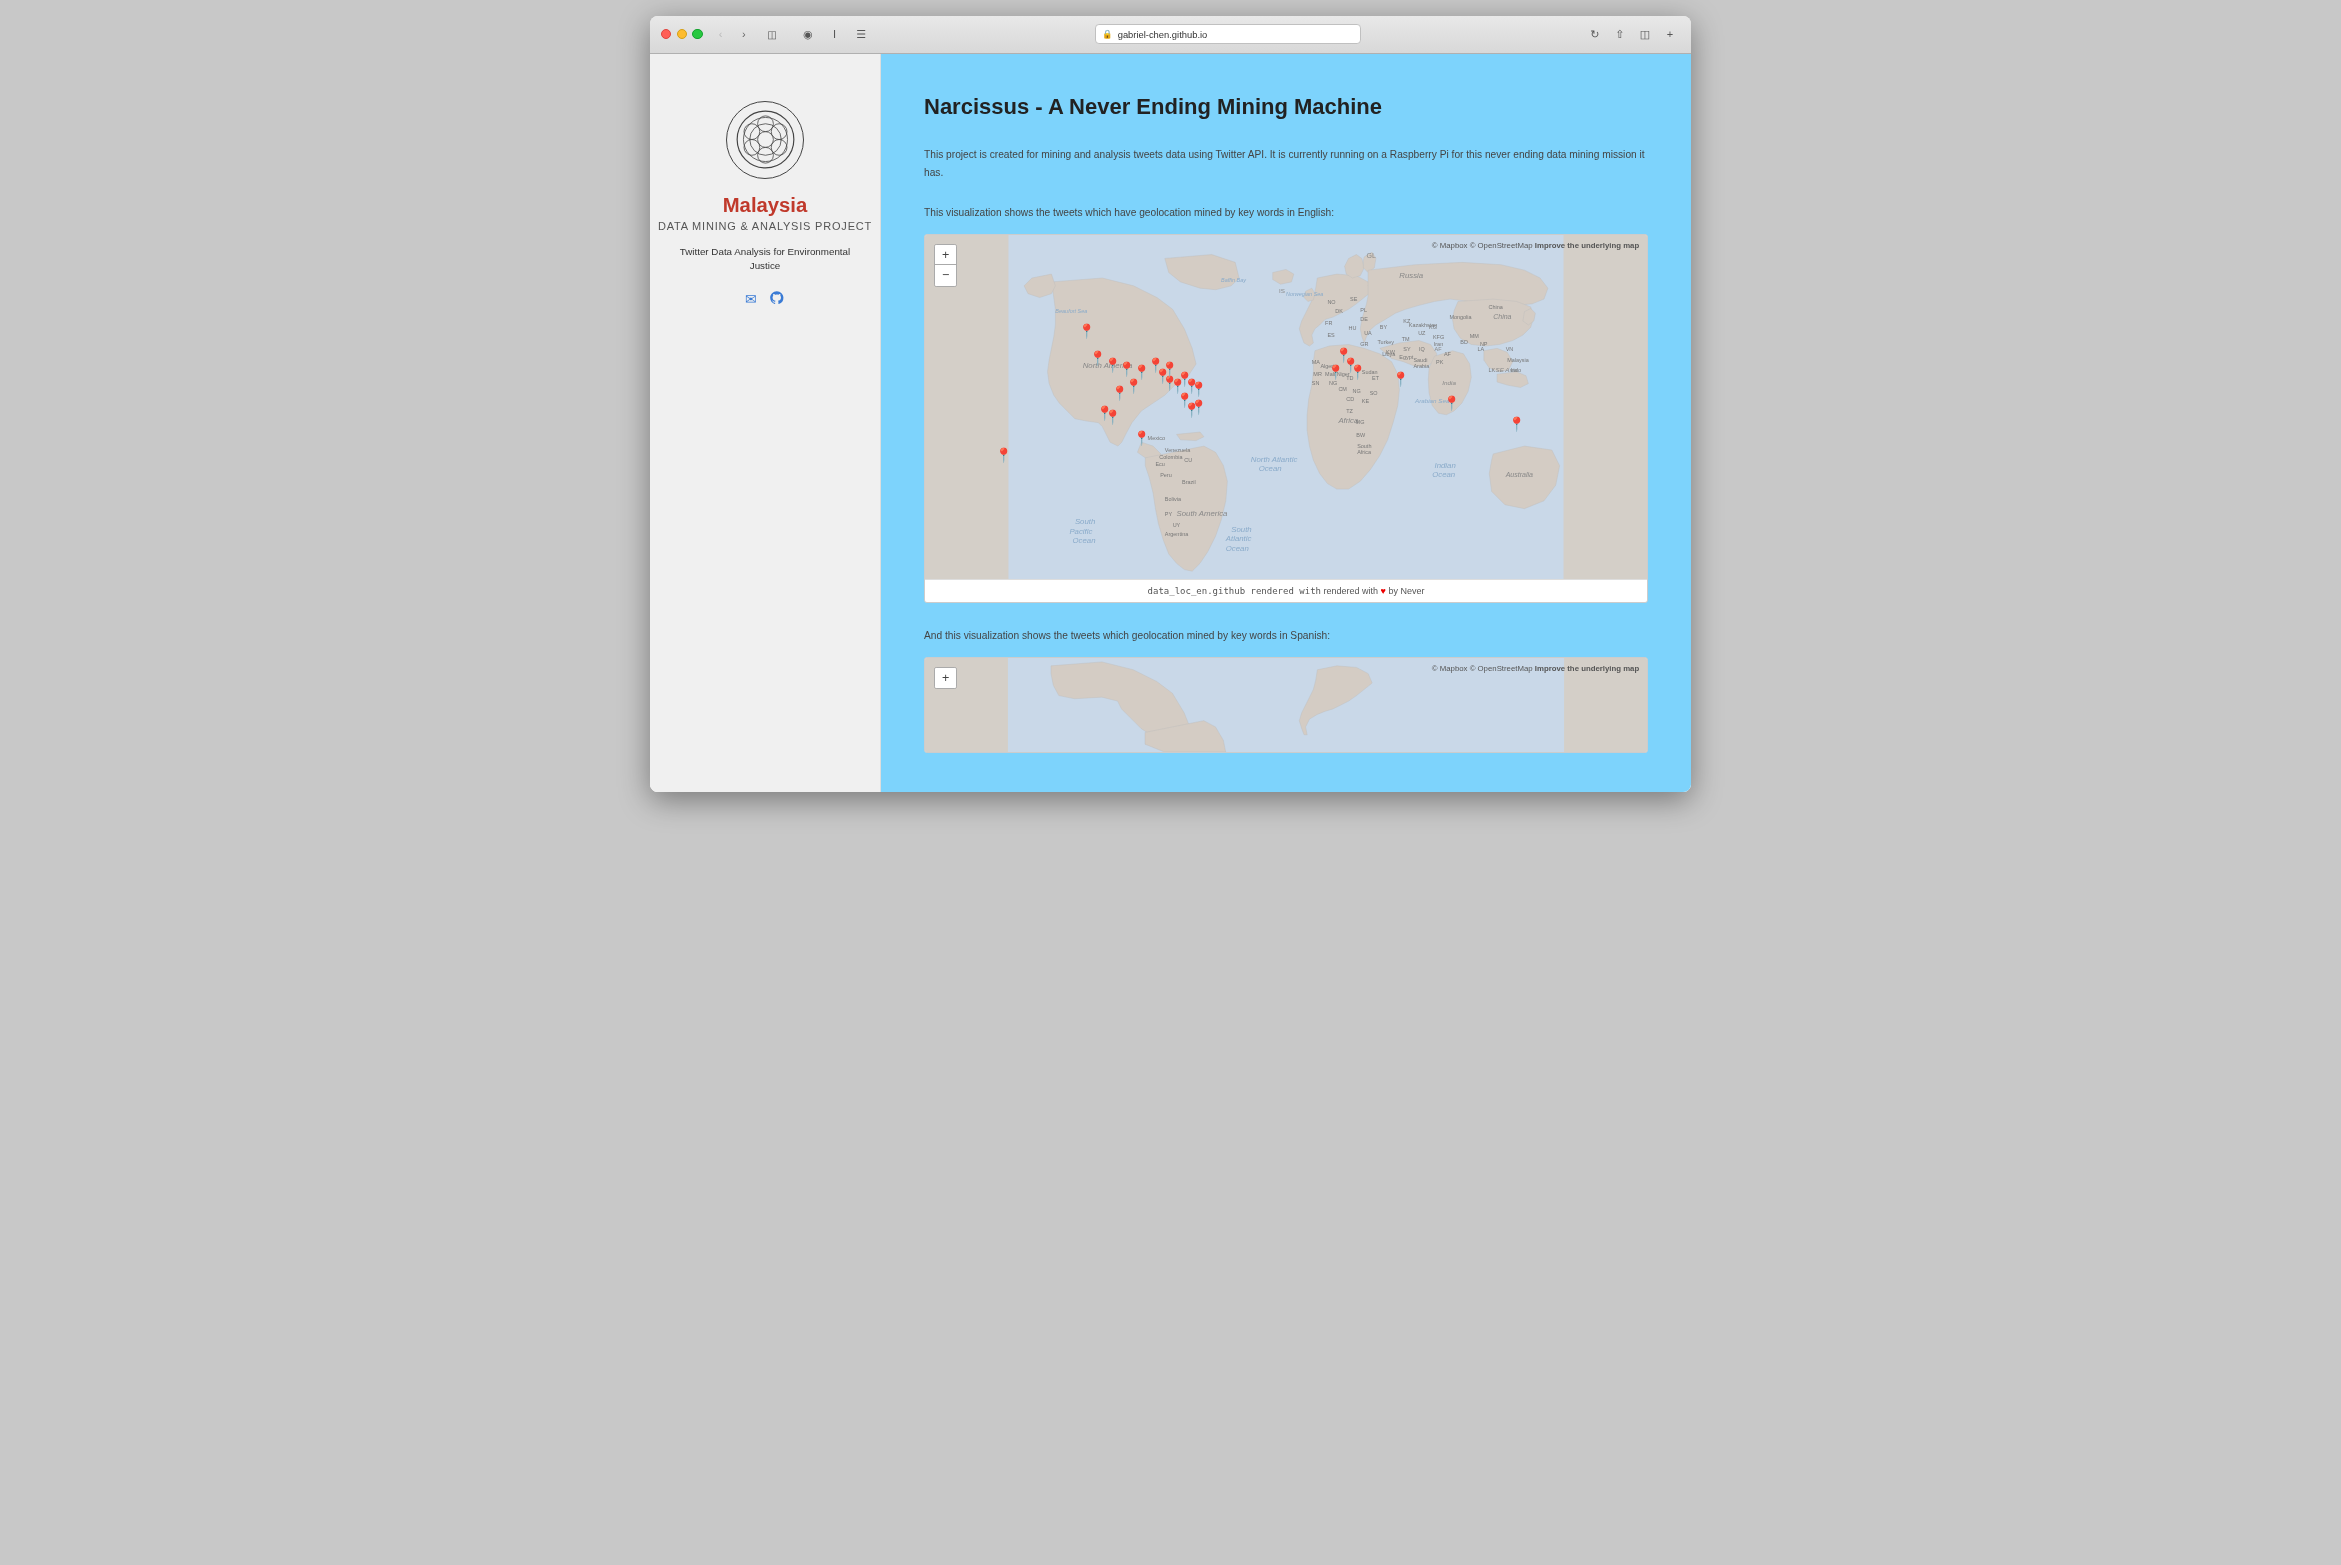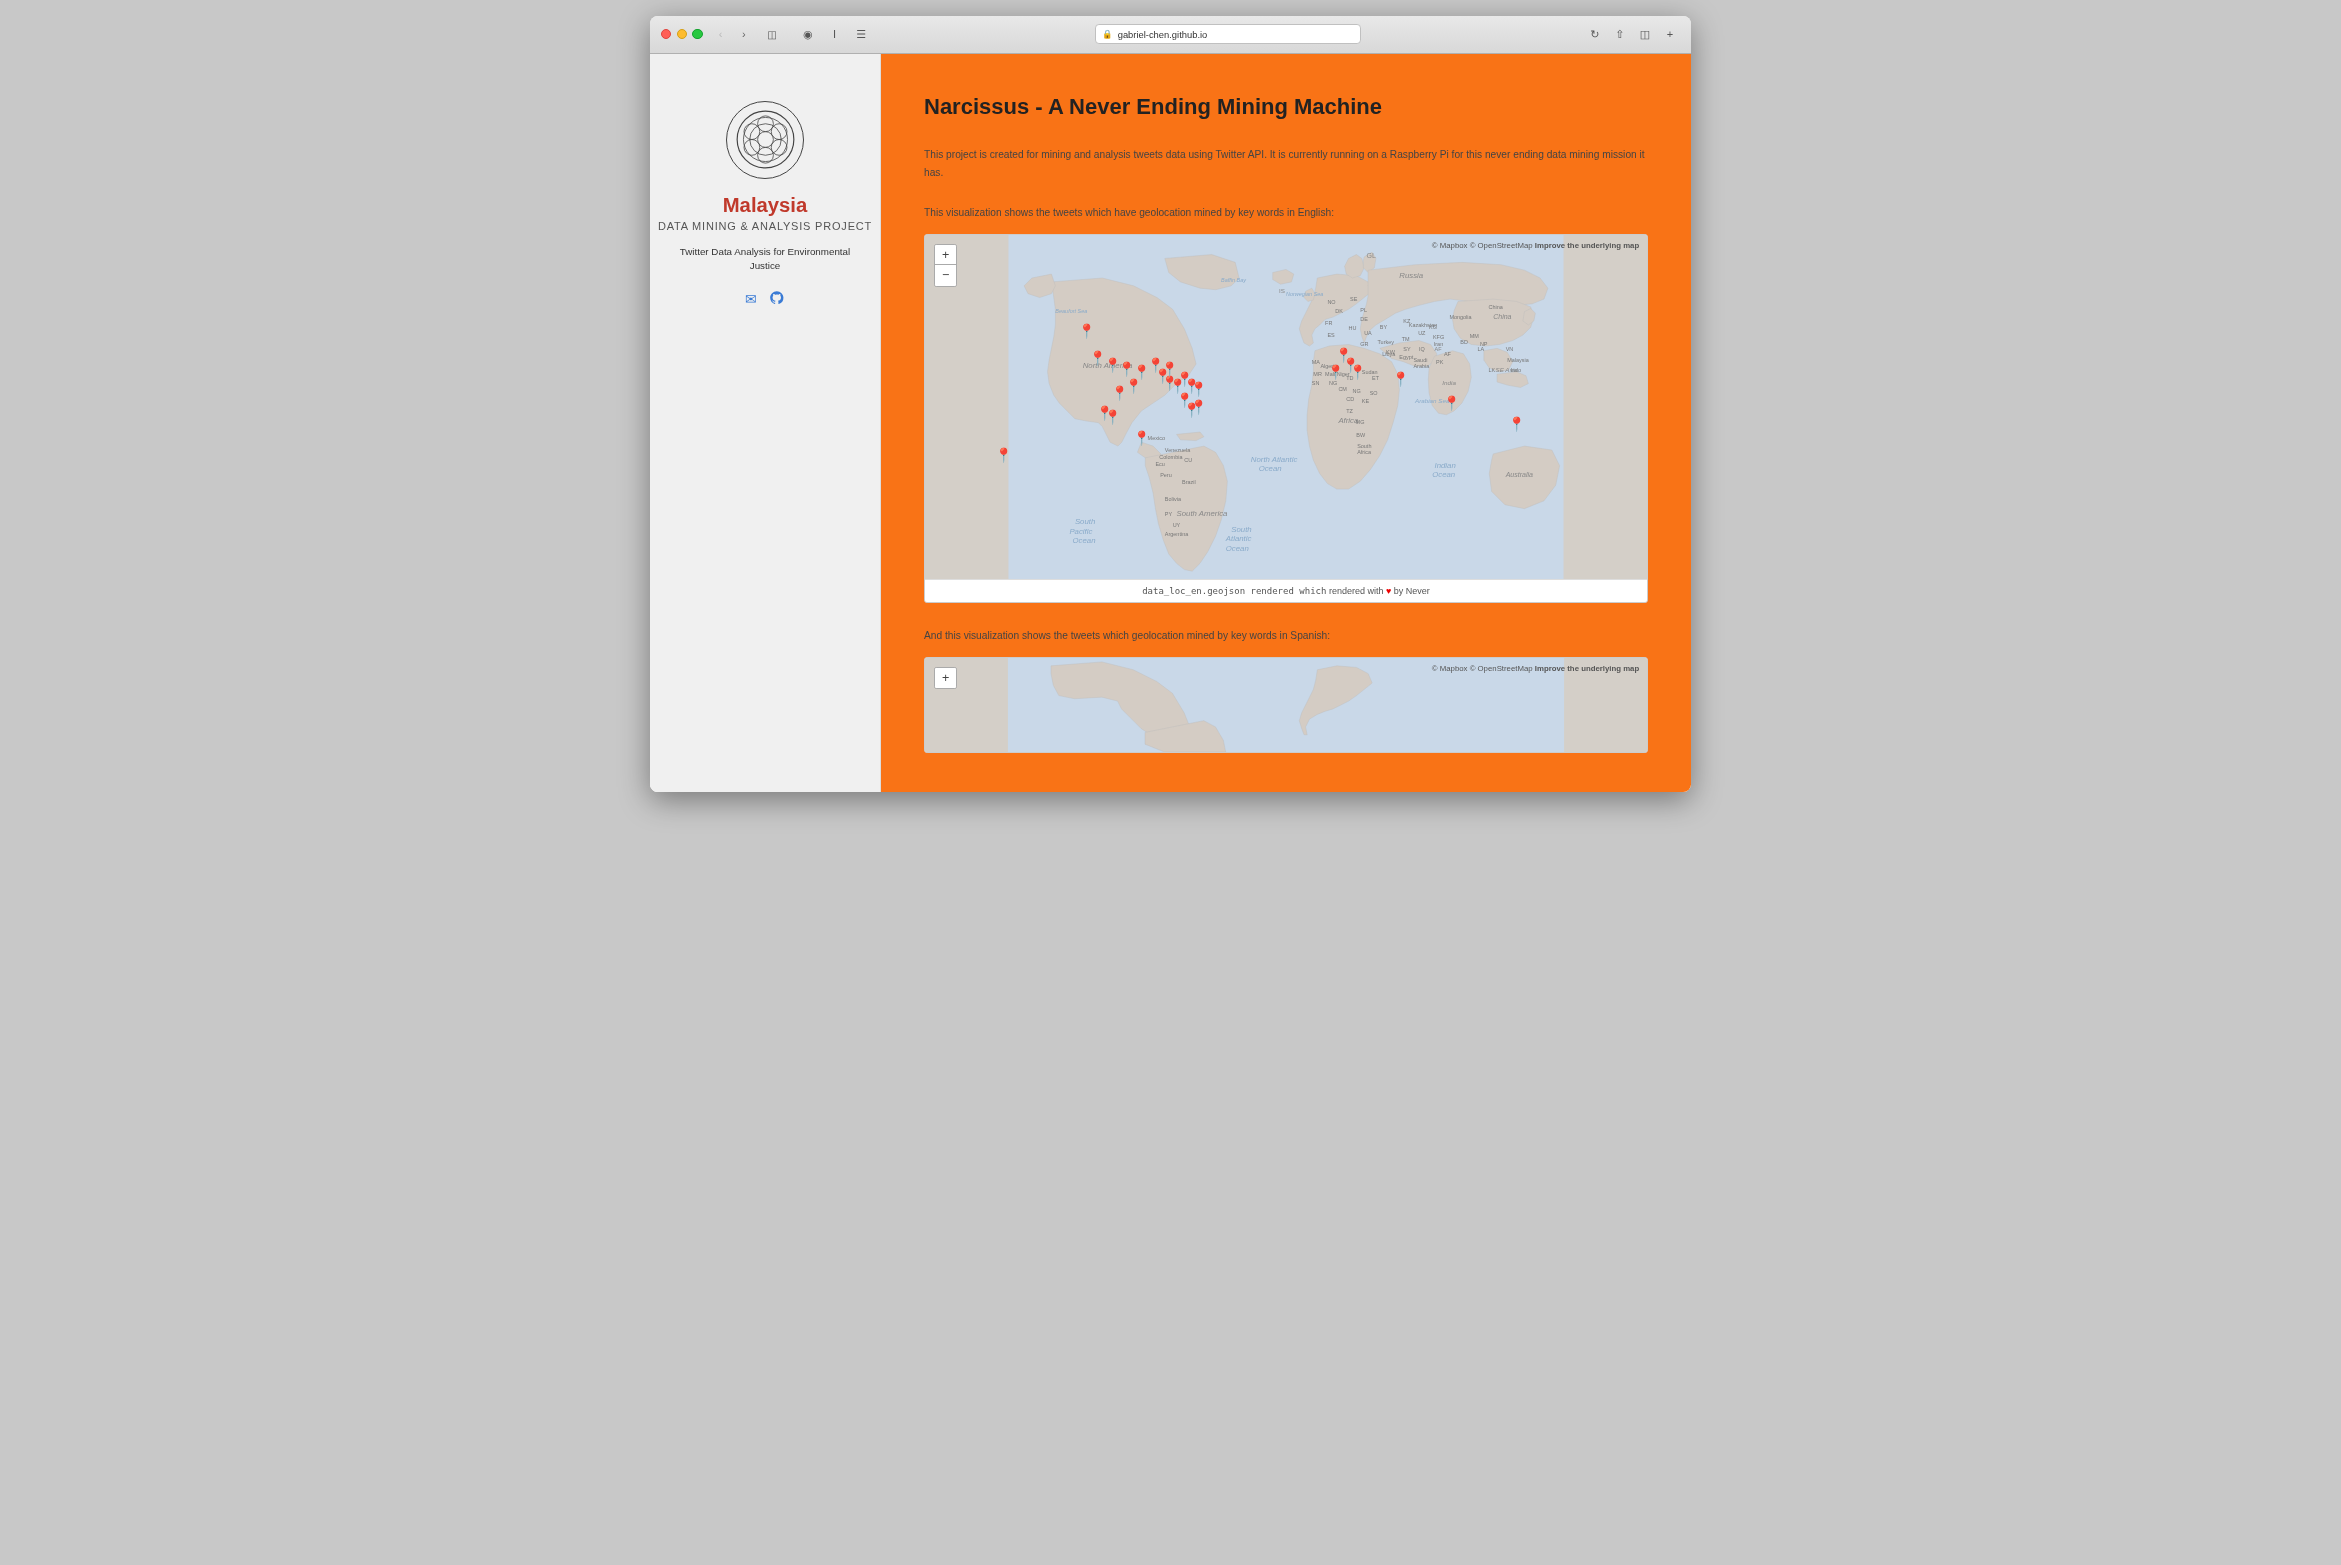--- a/index.html
+++ b/index.html
@@ -197,21 +197,21 @@
     .sidebar-icon-link {
       color: #3a7bd5;
       font-size: 14px;
       cursor: pointer;
       text-decoration: none;
     }
 
     
     .main-content {
       flex: 1;
-      background: #f97316;
+      background: #7dd3fc;
       padding: 39px 43px;
       overflow-y: auto;
     }
 
     .page-title {
       font-size: 22px;
       font-weight: 600;
       color: #222;
       margin-bottom: 25px;
       line-height: 1.3;
@@ -625,21 +625,21 @@
             <button class="zoom-btn">−</button>
           </div>
 
           
           <div class="map-attribution">
             <span>© Mapbox © OpenStreetMap</span>
             <strong style="cursor:pointer;">Improve the underlying map</strong>
           </div>
         </div>
         <div class="map-footer">
-          <code>data_loc_en.geojson rendered which</code>
+          <code>data_loc_en.github rendered with</code>
           <span> rendered with <span class="heart">♥</span> </span>
           <span>by Never</span>
         </div>
       </div>
 
       <p class="second-viz-label">And this visualization shows the tweets which geolocation mined by key words in Spanish:</p>
 
       <div class="map-container-preview">
         <div class="map-inner-preview">
           <svg width="100%" height="94" viewBox="0 0 710 120" xmlns="http://www.w3.org/2000/svg">

